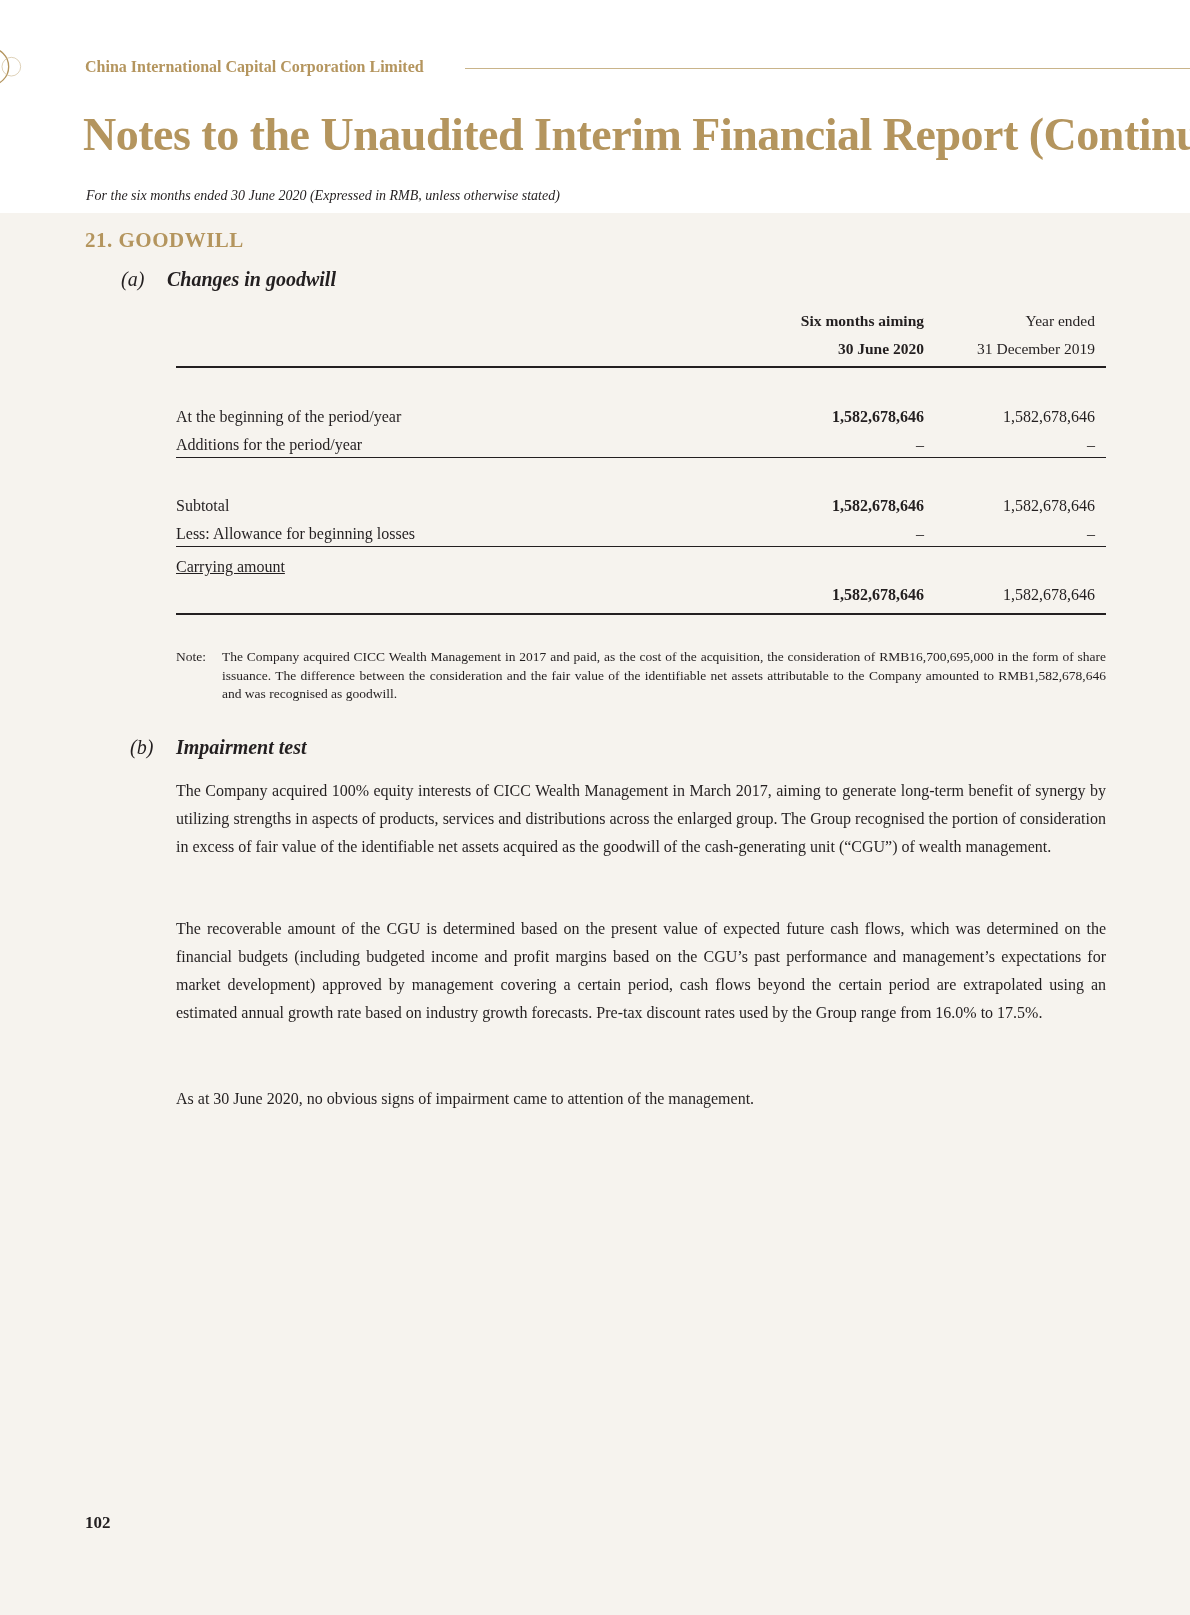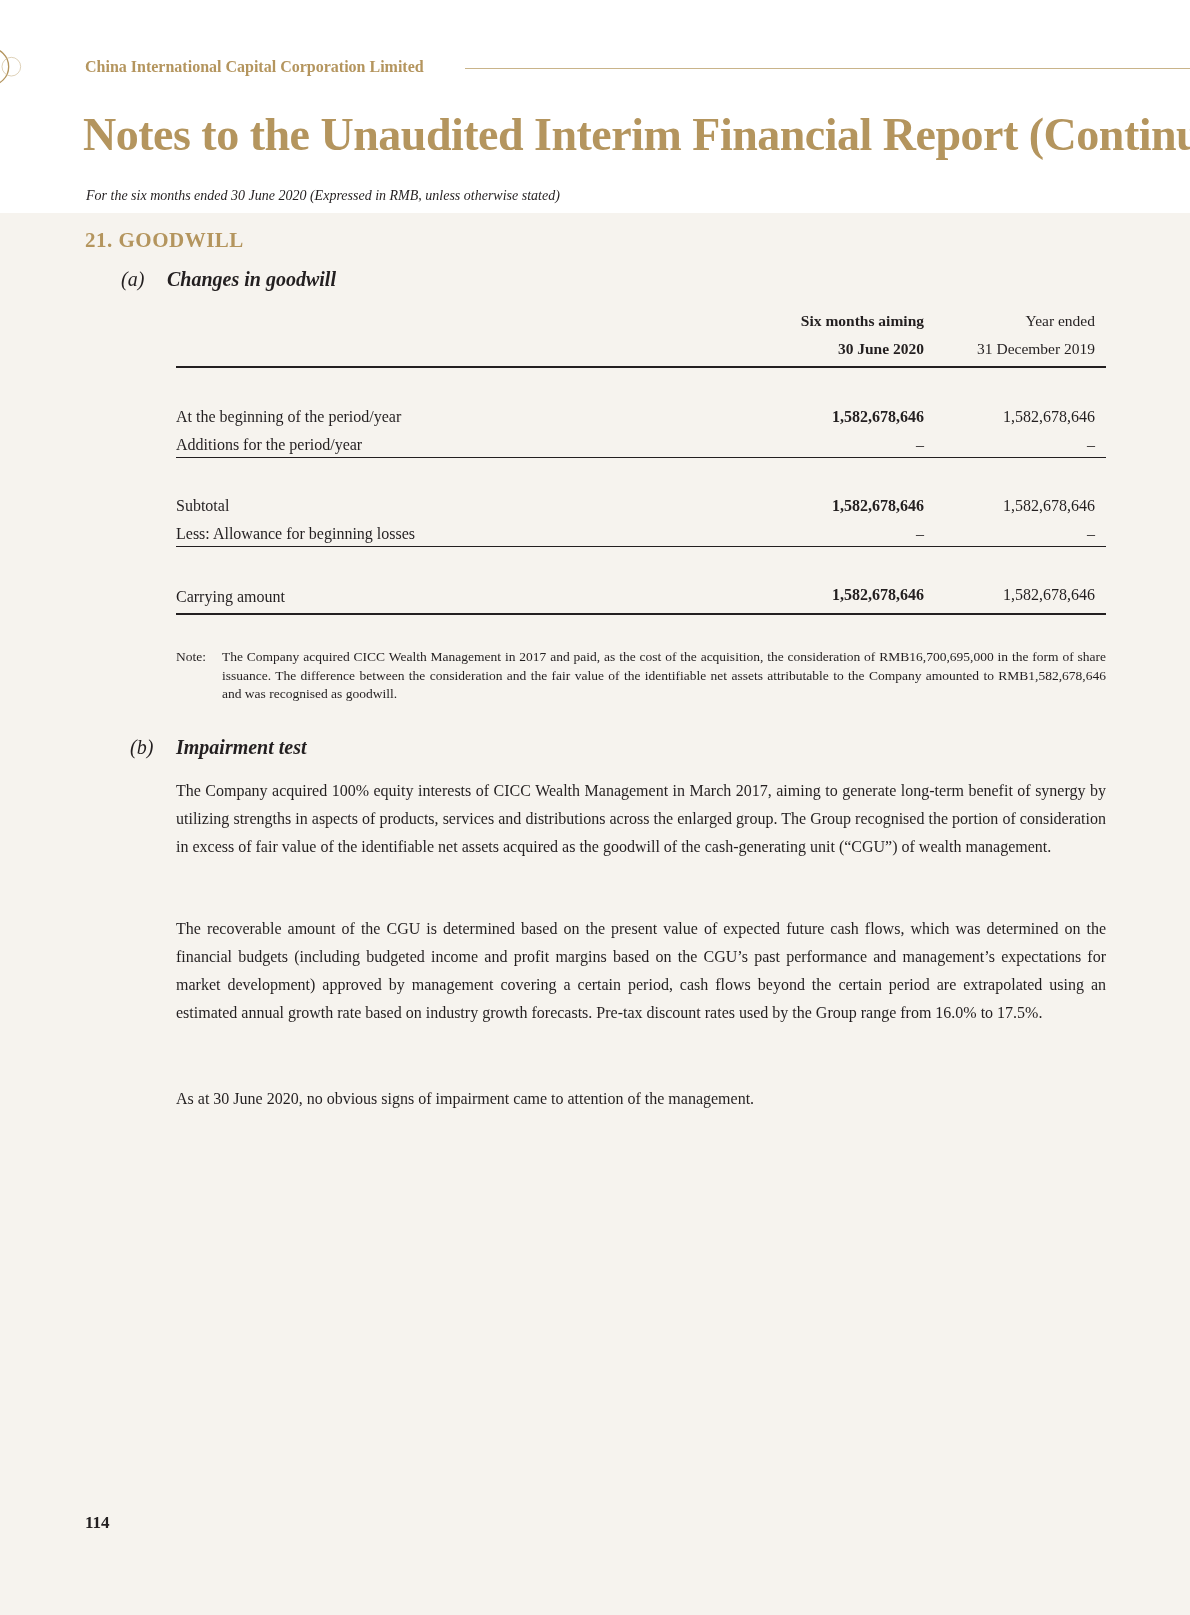--- a/index.html
+++ b/index.html
@@ -77,32 +77,32 @@
   <div class="num c2" style="top:497px;">1,582,678,646</div>
 </div>
 <div>
   <div class="row-label" style="top:525px;">Less: Allowance for beginning losses</div>
   <div class="num c1" style="top:525px; font-weight:normal;">–</div>
   <div class="num c2" style="top:525px;">–</div>
 </div>
 <div class="rule" style="top:546px; height:1px;"></div>
 
 <div>
-  <div class="row-label" style="top:588px;">Carrying amount</div>
+  <div class="row-label" style="top:558px;text-decoration:underline;">Carrying amount</div>
   <div class="num c1" style="top:586px;">1,582,678,646</div>
   <div class="num c2" style="top:586px;">1,582,678,646</div>
 </div>
 <div class="rule" style="top:613px; height:2px;"></div>
 
 <div class="note">
   <span class="note-lbl">Note:</span>
   <div class="note-body">The Company acquired CICC Wealth Management in 2017 and paid, as the cost of the acquisition, the consideration of RMB16,700,695,000 in the form of share issuance. The difference between the consideration and the fair value of the identifiable net assets attributable to the Company amounted to RMB1,582,678,646 and was recognised as goodwill.</div>
 </div>
 
 <div class="sub-head" style="left:130px; top:736px;">
   <span class="lbl">(b)</span><span>Impairment test</span>
 </div>
 
 <div class="para" style="top:777px;">The Company acquired 100% equity interests of CICC Wealth Management in March 2017, aiming to generate long-term benefit of synergy by utilizing strengths in aspects of products, services and distributions across the enlarged group. The Group recognised the portion of consideration in excess of fair value of the identifiable net assets acquired as the goodwill of the cash-generating unit (“CGU”) of wealth management.</div>
 <div class="para" style="top:915px;">The recoverable amount of the CGU is determined based on the present value of expected future cash flows, which was determined on the financial budgets (including budgeted income and profit margins based on the CGU’s past performance and management’s expectations for market development) approved by management covering a certain period, cash flows beyond the certain period are extrapolated using an estimated annual growth rate based on industry growth forecasts. Pre-tax discount rates used by the Group range from 16.0% to 17.5%.</div>
 <div class="para" style="top:1085px;">As at 30 June 2020, no obvious signs of impairment came to attention of the management.</div>
 
-<div class="page-num">114</div>
+<div class="page-num">102</div>
 
 </body></html>

